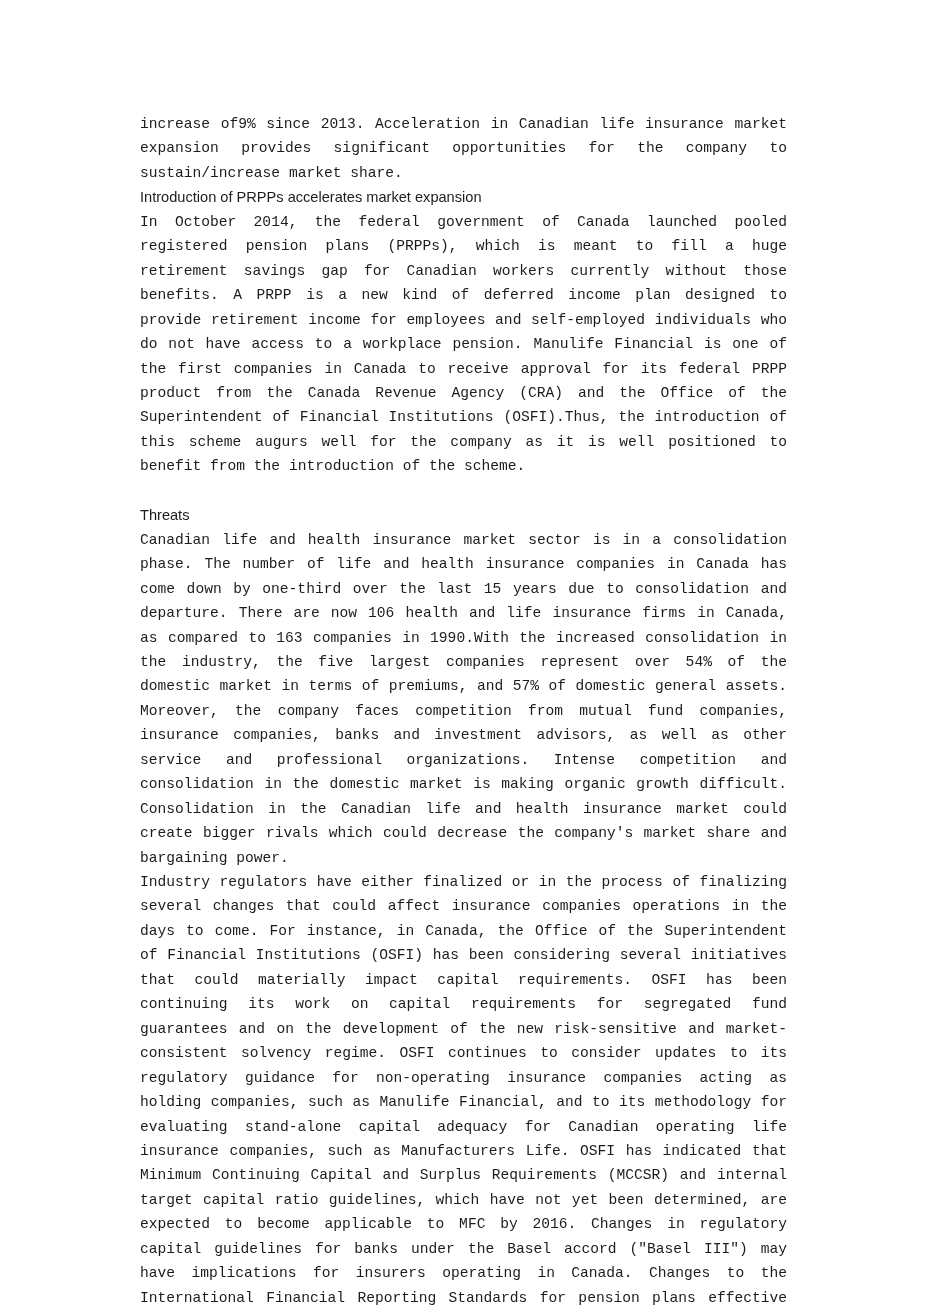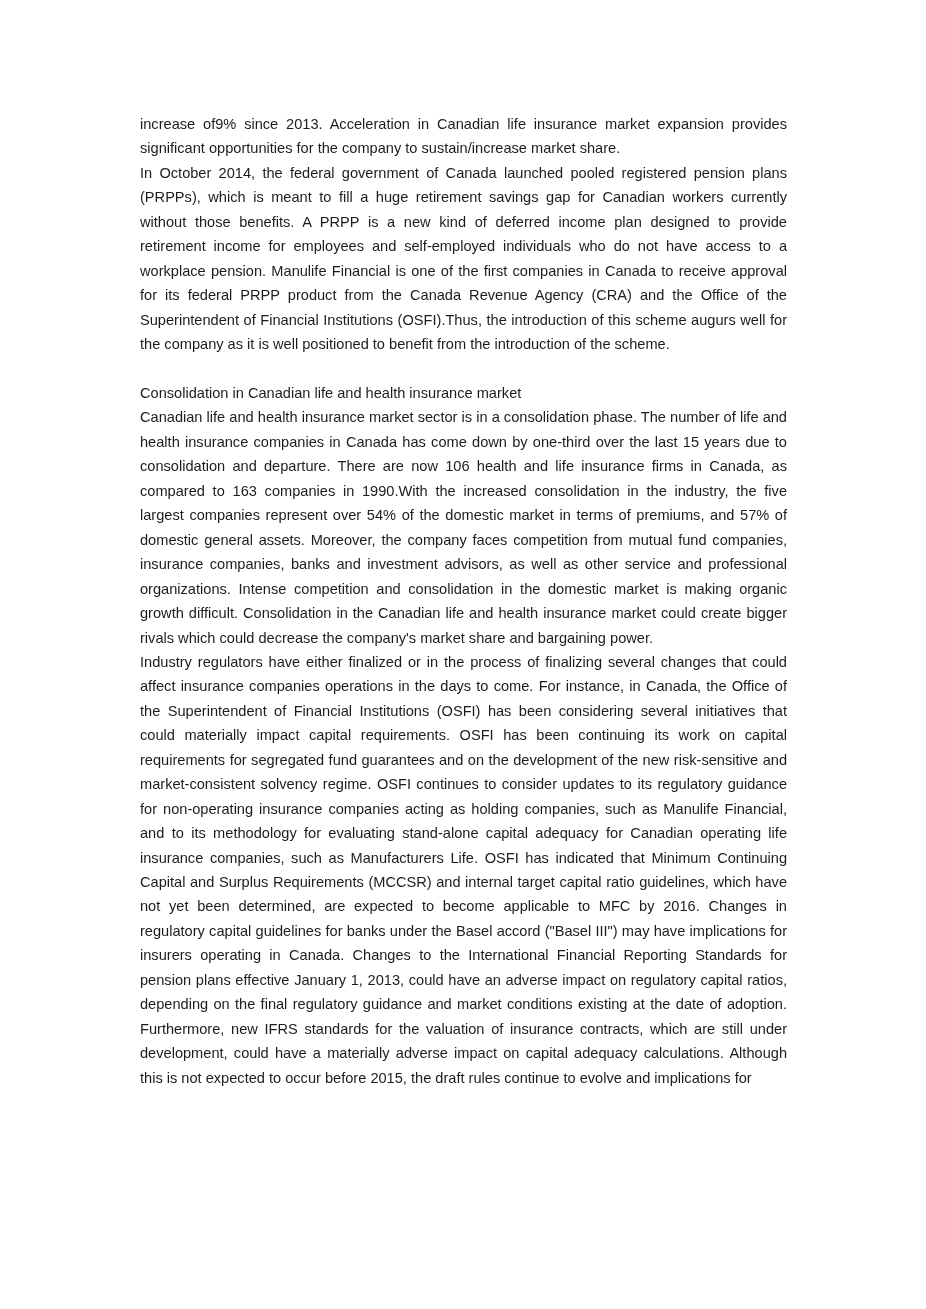--- a/index.html
+++ b/index.html
@@ -19,36 +19,38 @@
     line-height: 24.45px;
     color: #1c1c1c;
   }
   .block {
     margin: 0;
     padding: 0;
   }
   .justify {
     text-align: justify;
     text-justify: inter-word;
+    font-family: Liberation Mono, monospace;
   }
   .gap-above {
     margin-top: 24.45px;
   }
 </style>
 </head>
 <body>
 
 <div class="page">
 
   <p class="block justify">increase of9% since 2013. Acceleration in Canadian life insurance market expansion provides significant opportunities for the company to sustain/increase market share.</p>
 
+  <p class="block">Introduction of PRPPs accelerates market expansion</p>
 
   <p class="block justify">In October 2014, the federal government of Canada launched pooled registered pension plans (PRPPs), which is meant to fill a huge retirement savings gap for Canadian workers currently without those benefits. A PRPP is a new kind of deferred income plan designed to provide retirement income for employees and self-employed individuals who do not have access to a workplace pension. Manulife Financial is one of the first companies in Canada to receive approval for its federal PRPP product from the Canada Revenue Agency (CRA) and the Office of the Superintendent of Financial Institutions (OSFI).Thus, the introduction of this scheme augurs well for the company as it is well positioned to benefit from the introduction of the scheme.</p>
 
+  <p class="block gap-above">Threats</p>
 
-  <p class="block gap-above">Consolidation in Canadian life and health insurance market</p>
 
   <p class="block justify">Canadian life and health insurance market sector is in a consolidation phase. The number of life and health insurance companies in Canada has come down by one-third over the last 15 years due to consolidation and departure. There are now 106 health and life insurance firms in Canada, as compared to 163 companies in 1990.With the increased consolidation in the industry, the five largest companies represent over 54% of the domestic market in terms of premiums, and 57% of domestic general assets. Moreover, the company faces competition from mutual fund companies, insurance companies, banks and investment advisors, as well as other service and professional organizations. Intense competition and consolidation in the domestic market is making organic growth difficult. Consolidation in the Canadian life and health insurance market could create bigger rivals which could decrease the company's market share and bargaining power.</p>
 
 
   <p class="block justify">Industry regulators have either finalized or in the process of finalizing several changes that could affect insurance companies operations in the days to come. For instance, in Canada, the Office of the Superintendent of Financial Institutions (OSFI) has been considering several initiatives that could materially impact capital requirements. OSFI has been continuing its work on capital requirements for segregated fund guarantees and on the development of the new risk-sensitive and market-consistent solvency regime. OSFI continues to consider updates to its regulatory guidance for non-operating insurance companies acting as holding companies, such as Manulife Financial, and to its methodology for evaluating stand-alone capital adequacy for Canadian operating life insurance companies, such as Manufacturers Life. OSFI has indicated that Minimum Continuing Capital and Surplus Requirements (MCCSR) and internal target capital ratio guidelines, which have not yet been determined, are expected to become applicable to MFC by 2016. Changes in regulatory capital guidelines for banks under the Basel accord ("Basel III") may have implications for insurers operating in Canada. Changes to the International Financial Reporting Standards for pension plans effective January 1, 2013, could have an adverse impact on regulatory capital ratios, depending on the final regulatory guidance and market conditions existing at the date of adoption. Furthermore, new IFRS standards for the valuation of insurance contracts, which are still under development, could have a materially adverse impact on capital adequacy calculations. Although this is not expected to occur before 2015, the draft rules continue to evolve and implications for</p>
 
 </div>
 
 </body></html>

